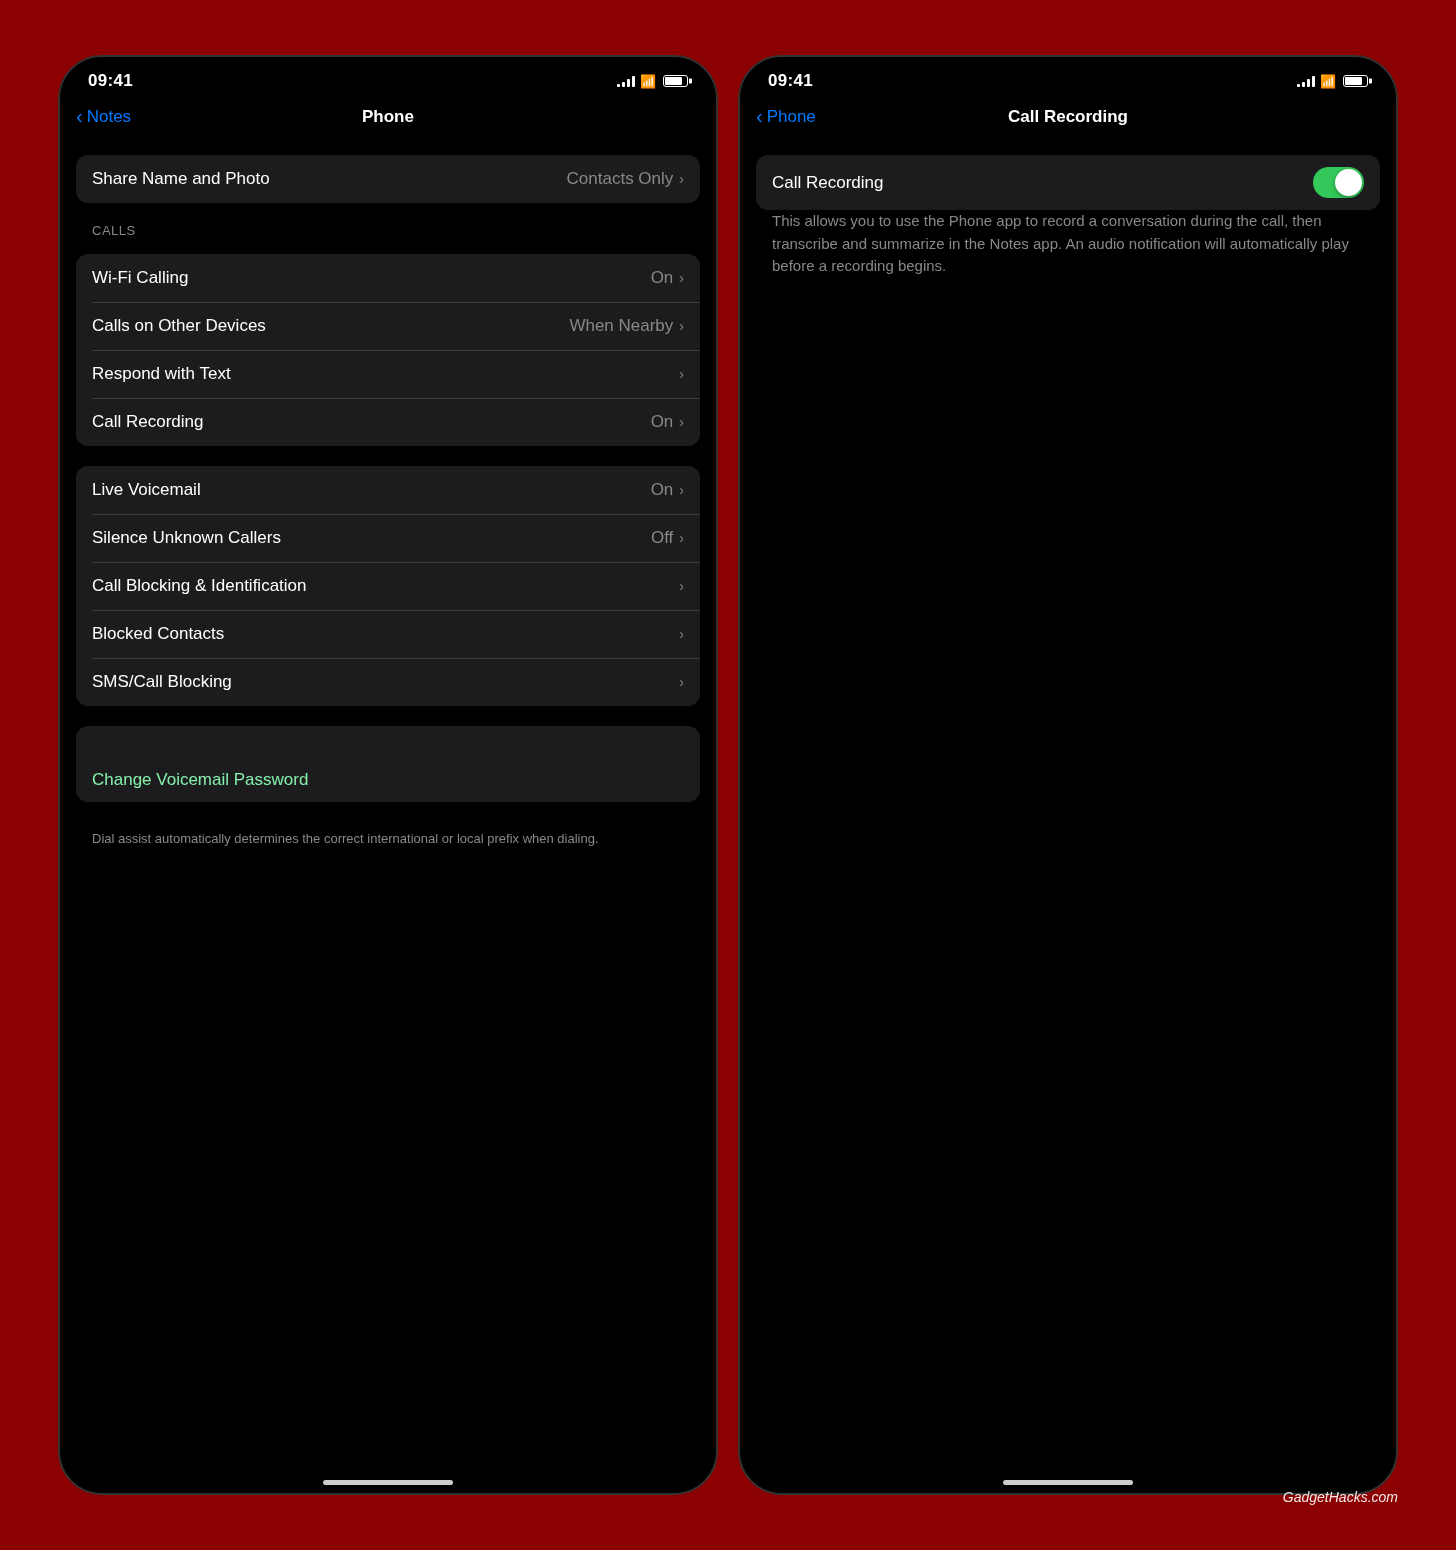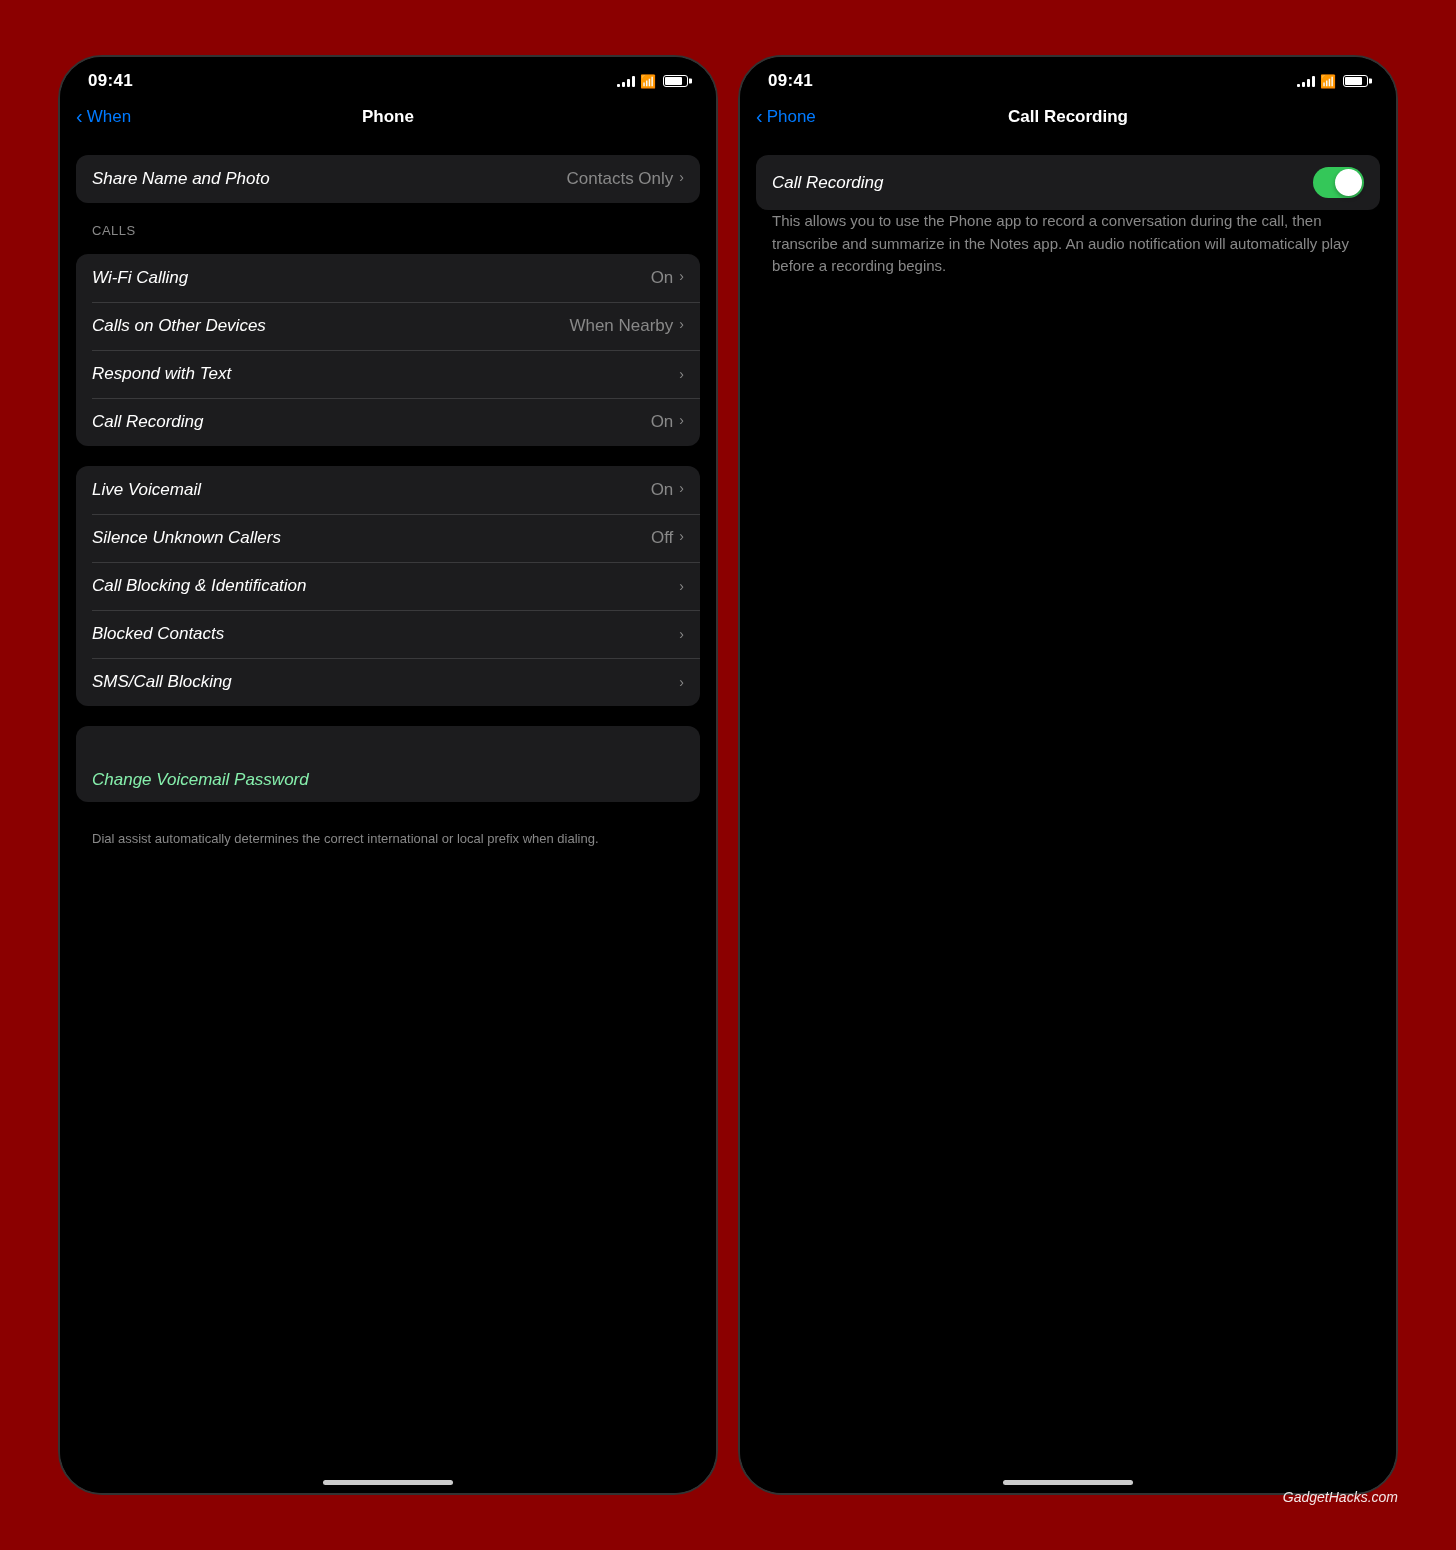--- a/index.html
+++ b/index.html
@@ -183,26 +183,25 @@
       bottom: 0;
       left: 16px;
       right: 0;
       height: 0.5px;
       background-color: #3a3a3c;
     }
 
     .row-label {
       font-size: 17px;
       color: #fff;
-      font-style: italic;
     }
 
     .row-right {
       display: flex;
-      align-items: flex-start;
+      align-items: center;
       gap: 6px;
       color: #888;
       font-size: 17px;
       margin-left: 11px;
     }
 
     .row-value {
       color: #888;
       font-size: 17px;
     }
@@ -311,21 +310,21 @@
         <span class="wifi-icon">📶</span>
         <div class="battery-icon">
           <div class="battery-fill"></div>
         </div>
       </div>
     </div>
 
     <div class="nav-bar">
       <div class="nav-back">
         <span class="nav-back-chevron">‹</span>
-        <span>When</span>
+        <span>Notes</span>
       </div>
       <span class="nav-title">Phone</span>
     </div>
 
     <div class="screen-content">
 
       <div class="settings-section">
         <div class="settings-group">
           <div class="settings-row">
             <span class="row-label">Share Name and Photo</span>

